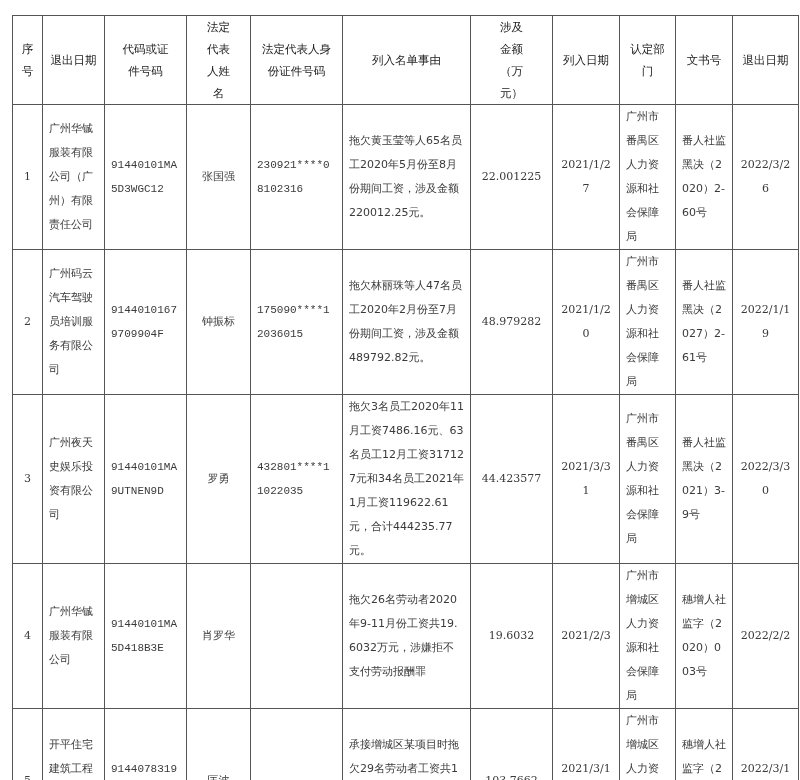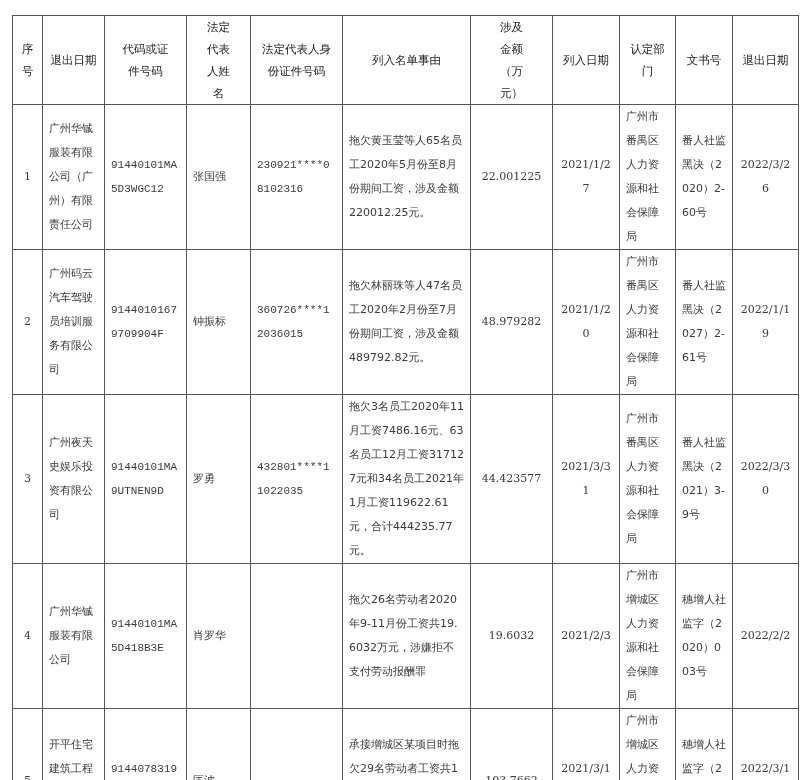--- a/index.html
+++ b/index.html
@@ -8,21 +8,21 @@
   table.list { position:absolute; left:12px; top:15px; border-collapse:collapse;
                table-layout:fixed; width:786px; }
   table.list td, table.list th { border:1px solid #555; padding:0 6px; vertical-align:middle;
                font-size:11px; line-height:24px; color:#3a3a3a; font-weight:normal;
                word-break:break-all; overflow:hidden; }
   table.list th { height:51px; text-align:center; font-size:11.5px; line-height:22px; color:#222; }
   table.list tr.row td { height:142px; }
   td.c-seq { text-align:center; font-family:"DejaVu Serif", serif; }
   td.c-name { padding-left:11px; padding-right:6px; }
   td.c-code, td.c-id { font-family:Liberation Mono, monospace; font-size:10.5px; }
-  td.c-rep { }
+  td.c-rep { text-align:center; }
   td.c-amt, td.c-date, td.c-exit { text-align:center; font-family:"DejaVu Serif", serif; font-size:10.5px; }
   td.c-reason { font-size:10.5px; }
   td.c-exit { padding:0 14px; }
   td.c-doc { padding-left:7px;margin-left:44px; }
 </style>
 </head>
 <body>
 
 <table class="list">
   <colgroup>
@@ -65,21 +65,21 @@
       <td class="c-date">2021/1/27</td>
       <td class="c-dept">广州市番禺区人力资源和社会保障局</td>
       <td class="c-doc">番人社监黑决（2020）2-60号</td>
       <td class="c-exit">2022/3/26</td>
     </tr>
     <tr class="row">
       <td class="c-seq">2</td>
       <td class="c-name">广州码云汽车驾驶员培训服务有限公司</td>
       <td class="c-code">91440101679709904F</td>
       <td class="c-rep">钟振标</td>
-      <td class="c-id">360726****12036015</td>
+      <td class="c-id">175090****12036015</td>
       <td class="c-reason">拖欠林丽珠等人47名员工2020年2月份至7月份期间工资，涉及金额489792.82元。</td>
       <td class="c-amt">48.979282</td>
       <td class="c-date">2021/1/20</td>
       <td class="c-dept">广州市番禺区人力资源和社会保障局</td>
       <td class="c-doc">番人社监黑决（2027）2-61号</td>
       <td class="c-exit">2022/1/19</td>
     </tr>
     <tr class="row">
       <td class="c-seq">3</td>
       <td class="c-name">广州夜天史娱乐投资有限公司</td>

